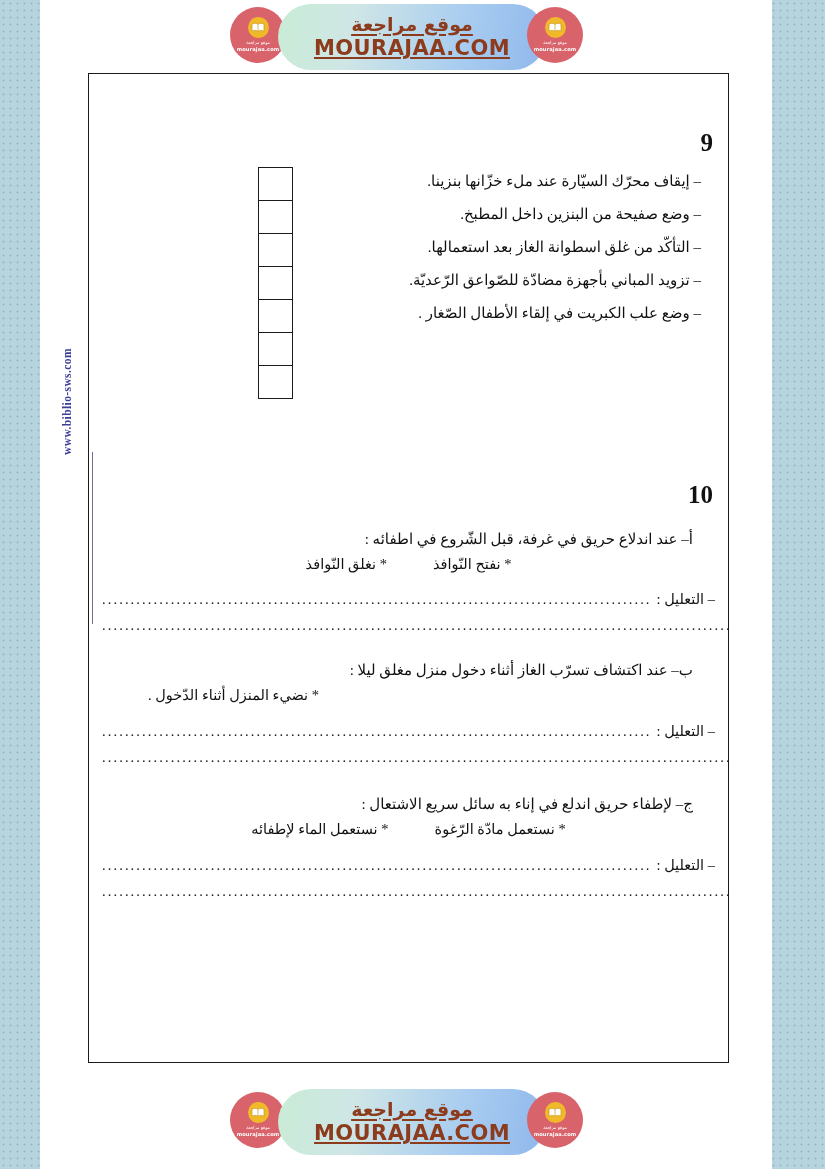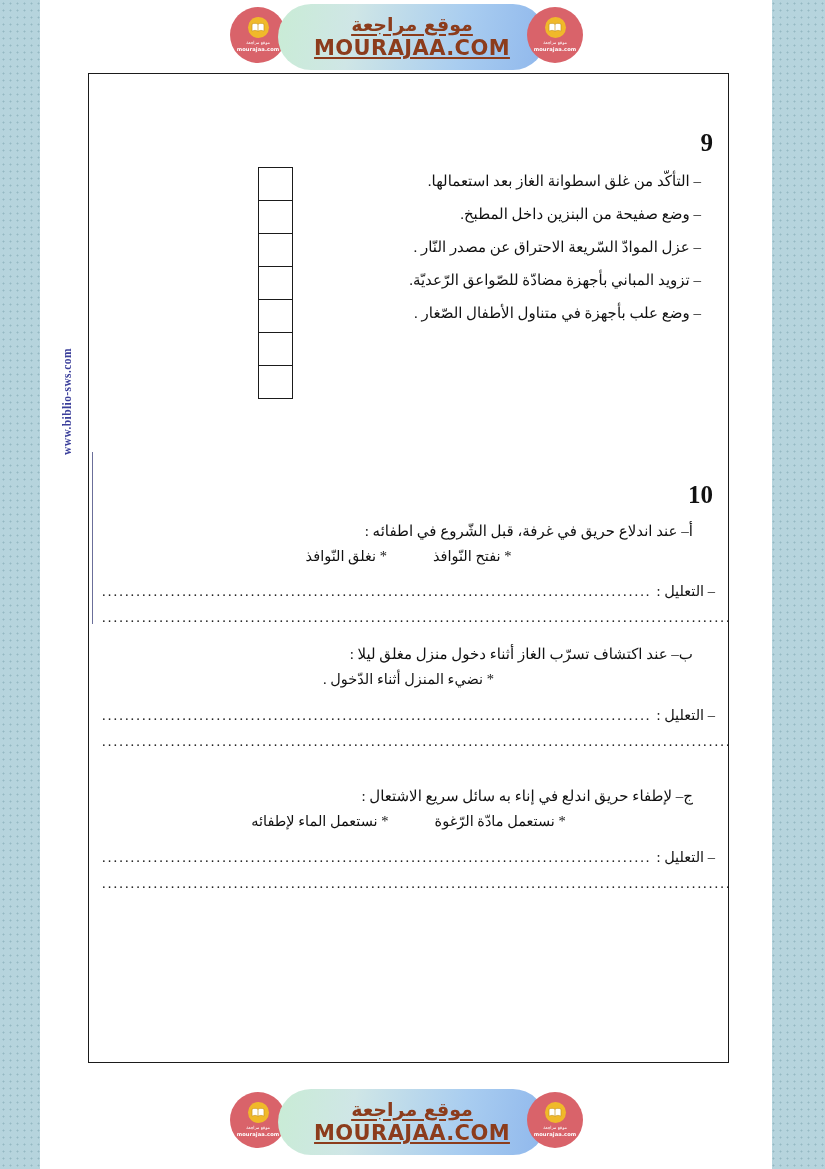--- a/index.html
+++ b/index.html
@@ -216,39 +216,39 @@
     width: 35px;
     border: 1.5px solid #1b1b1b;
     border-bottom: none;
   }
   .checkbox-cell {
     height: 33px;
     border-bottom: 1.5px solid #1b1b1b;
   }
 
   
-  .sub { margin-top: 12px; }
+  .sub { margin-top: 20px; }
   .sub-q {
     font-size: 15px;
     text-align: right;
     padding-right: 36px;
     white-space: nowrap;
     line-height: 1.6;
   }
   .options {
     display: flex;
     justify-content: center;
     gap: 46px;
     font-size: 14.5px;
     line-height: 1.9;
     padding-right: 60px;
     padding-left: 60px;
   }
   .options.stacked {
-    flex-direction: row;
+    flex-direction: column;
     align-items: flex-end;
     gap: 0;
   }
   .opt { white-space: nowrap; }
   .opt::before { content: "* "; }
 
   .answer-line {
     display: flex;
     align-items: baseline;
     direction: rtl;
@@ -333,25 +333,25 @@
         <div class="checkbox-cell"></div>
         <div class="checkbox-cell"></div>
         <div class="checkbox-cell"></div>
         <div class="checkbox-cell"></div>
         <div class="checkbox-cell"></div>
         <div class="checkbox-cell"></div>
         <div class="checkbox-cell"></div>
       </div>
 
       <div class="q9-list">
+        <div class="item">– إيقاف محرّك السيّارة عند ملء خزّانها بنزينا.</div>
+        <div class="item">– وضع صفيحة من البنزين داخل المطبخ.</div>
         <div class="item">– التأكّد من غلق اسطوانة الغاز بعد استعمالها.</div>
-        <div class="item">– وضع صفيحة من البنزين داخل المطبخ.</div>
-        <div class="item">– عزل الموادّ السّريعة الاحتراق عن مصدر النّار .</div>
         <div class="item">– تزويد المباني بأجهزة مضادّة للصّواعق الرّعديّة.</div>
-        <div class="item">– وضع علب بأجهزة في متناول الأطفال الصّغار .</div>
+        <div class="item">– وضع علب الكبريت في إلقاء الأطفال الصّغار .</div>
       </div>
     </div>
   </div>
 
   <div class="q-block" style="top:410px;">
     <div class="q-head">
       <span class="q-num">10</span>
     </div>
 
     <div class="sub">
@@ -372,21 +372,21 @@
       <div class="options stacked">
         <div class="opt">نضيء المنزل أثناء الدّخول .</div>
       </div>
       <div class="answer-line" style="margin-top:8px;">
         <span class="answer-label">– التعليل :</span>
         <span class="dots">......................................................................................................</span>
       </div>
       <div class="dots-full">.....................................................................................................................................</div>
     </div>
 
-    <div class="sub" style="margin-top:30px;">
+    <div class="sub" style="margin-top:22px;">
       <div class="sub-q">ج– لإطفاء حريق اندلع في إناء به سائل سريع الاشتعال :</div>
       <div class="options">
         <div class="opt">نستعمل مادّة الرّغوة</div>
         <div class="opt">نستعمل الماء لإطفائه</div>
       </div>
       <div class="answer-line" style="margin-top:8px;">
         <span class="answer-label">– التعليل :</span>
         <span class="dots">......................................................................................................</span>
       </div>
       <div class="dots-full">.....................................................................................................................................</div>

